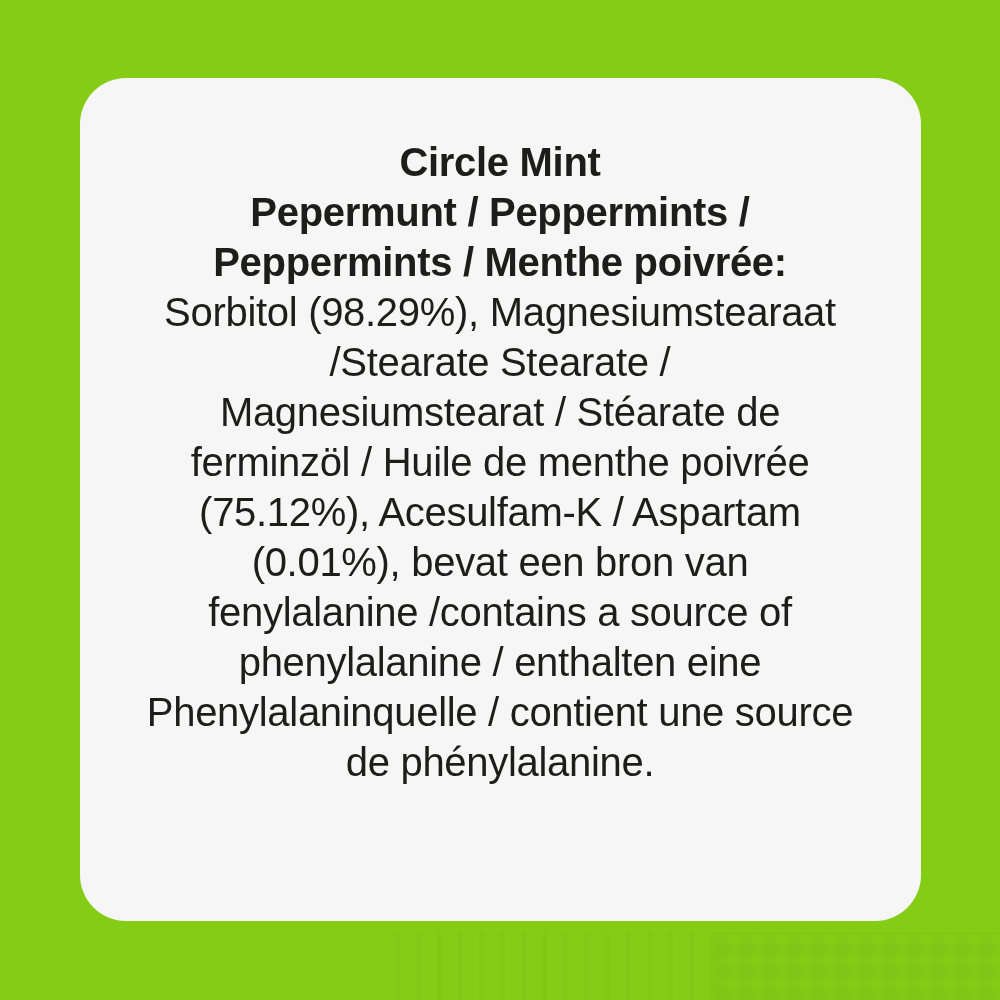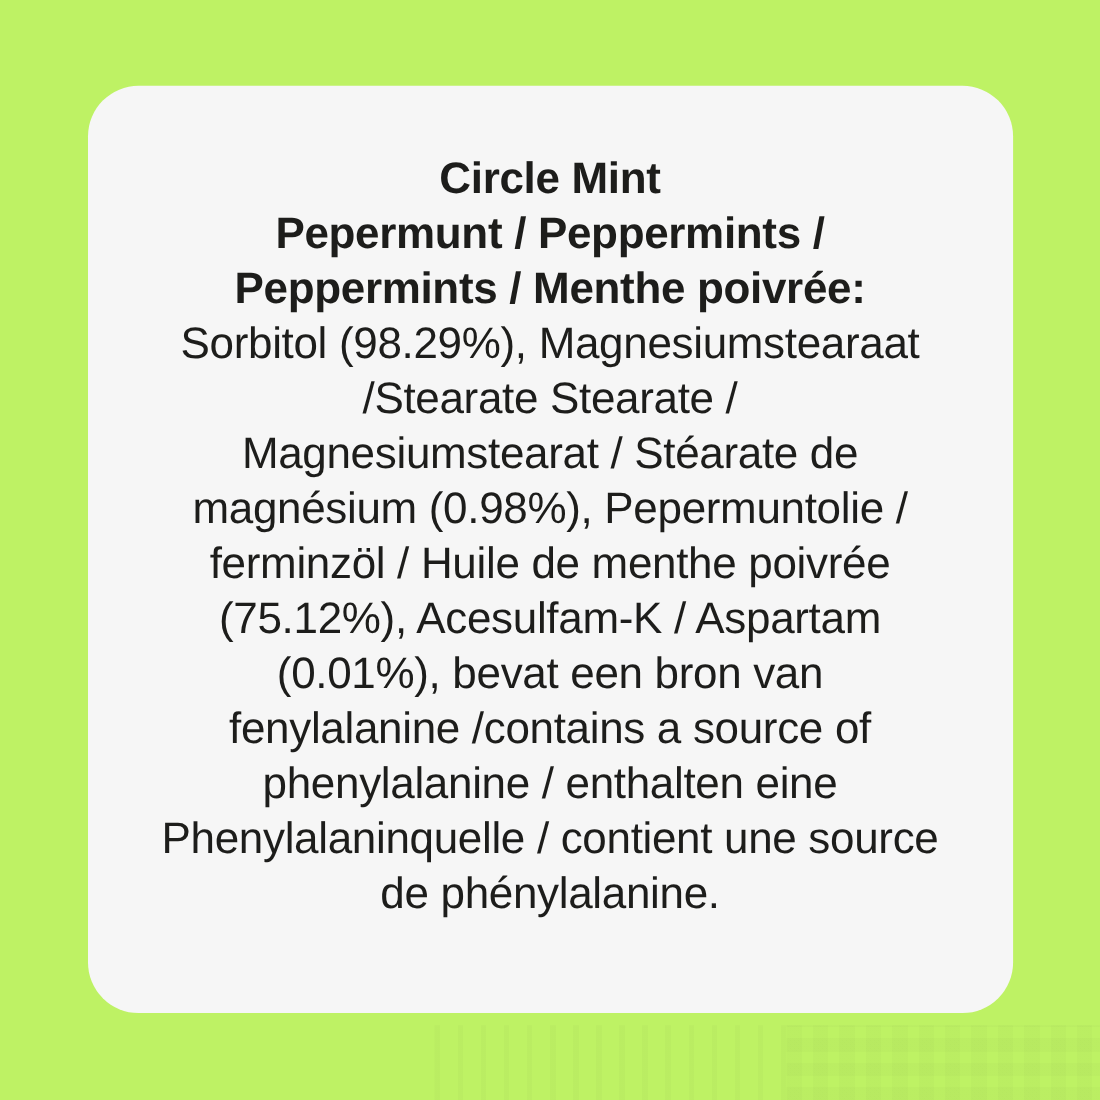--- a/index.html
+++ b/index.html
@@ -4,21 +4,21 @@
 <style>
   html, body {
     margin: 0;
     padding: 0;
     background: #ffffff;
   }
   .page {
     position: relative;
     width: 1000px;
     height: 1000px;
-    background: #bef264;
+    background: #84cc16;
     overflow: hidden;
     font-family: "Liberation Sans", sans-serif;
     text-decoration: underline;
   }
   .card {
     position: absolute;
     left: 80px;
     top: 78px;
     width: 841px;
     height: 843px;
@@ -81,21 +81,20 @@
 
   <div class="card"></div>
 
   <div class="text-block">
     <div class="line bold">Circle Mint</div>
     <div class="line bold">Pepermunt / Peppermints /</div>
     <div class="line bold">Peppermints / Menthe poivrée:</div>
     <div class="line">Sorbitol (98.29%), Magnesiumstearaat</div>
     <div class="line">/Stearate Stearate /</div>
     <div class="line">Magnesiumstearat / Stéarate de</div>
-    <div class="line">magnésium (0.98%), Pepermuntolie /</div>
     <div class="line">ferminzöl / Huile de menthe poivrée</div>
     <div class="line">(75.12%), Acesulfam-K / Aspartam</div>
     <div class="line">(0.01%), bevat een bron van</div>
     <div class="line">fenylalanine /contains a source of</div>
     <div class="line">phenylalanine / enthalten eine</div>
     <div class="line">Phenylalaninquelle / contient une source</div>
     <div class="line">de phénylalanine.</div>
   </div>
 
   <div class="watermark-bars"></div>

